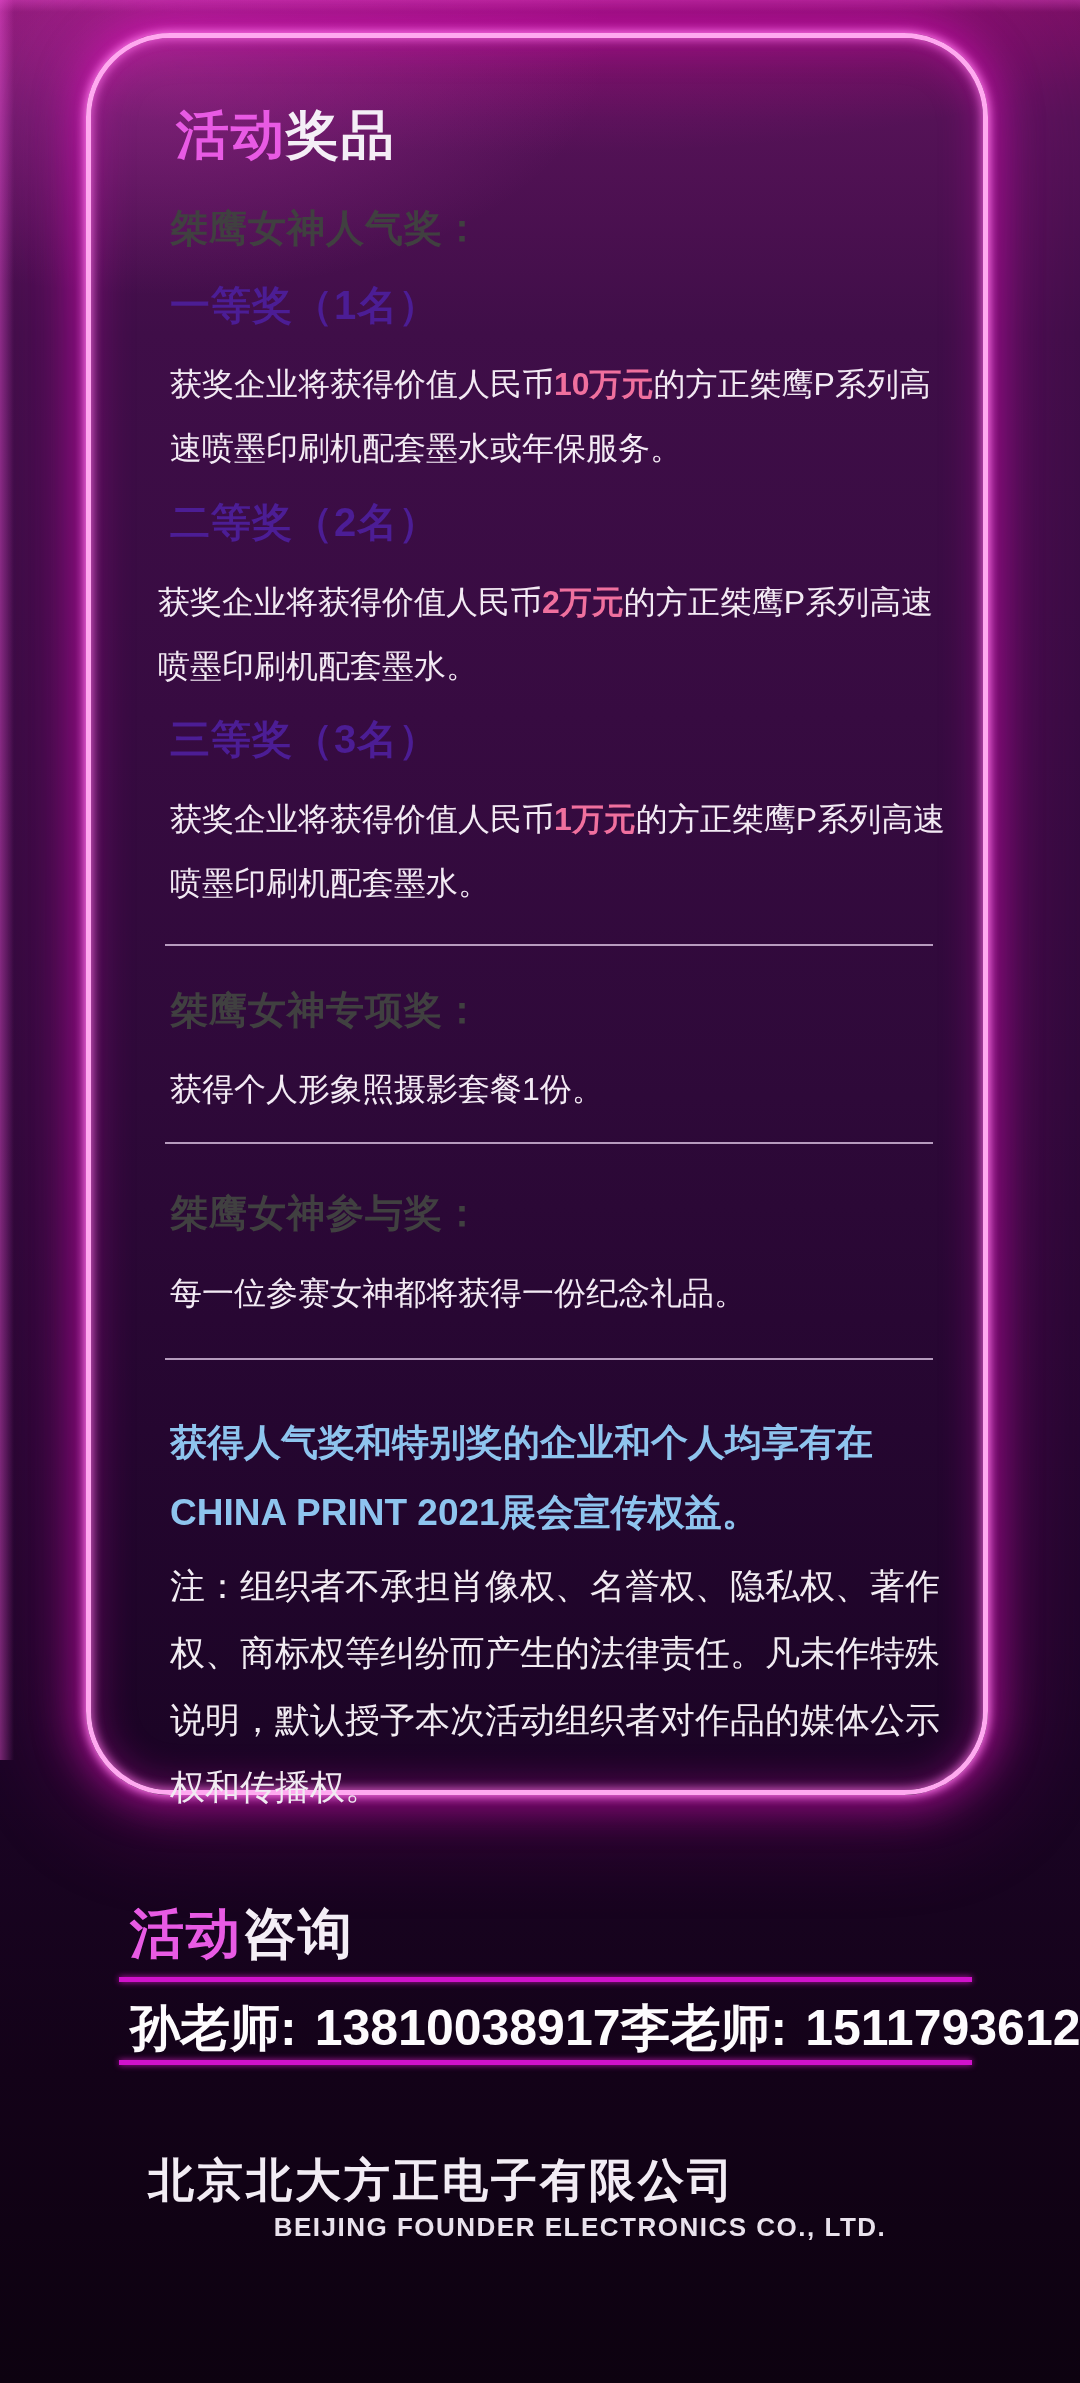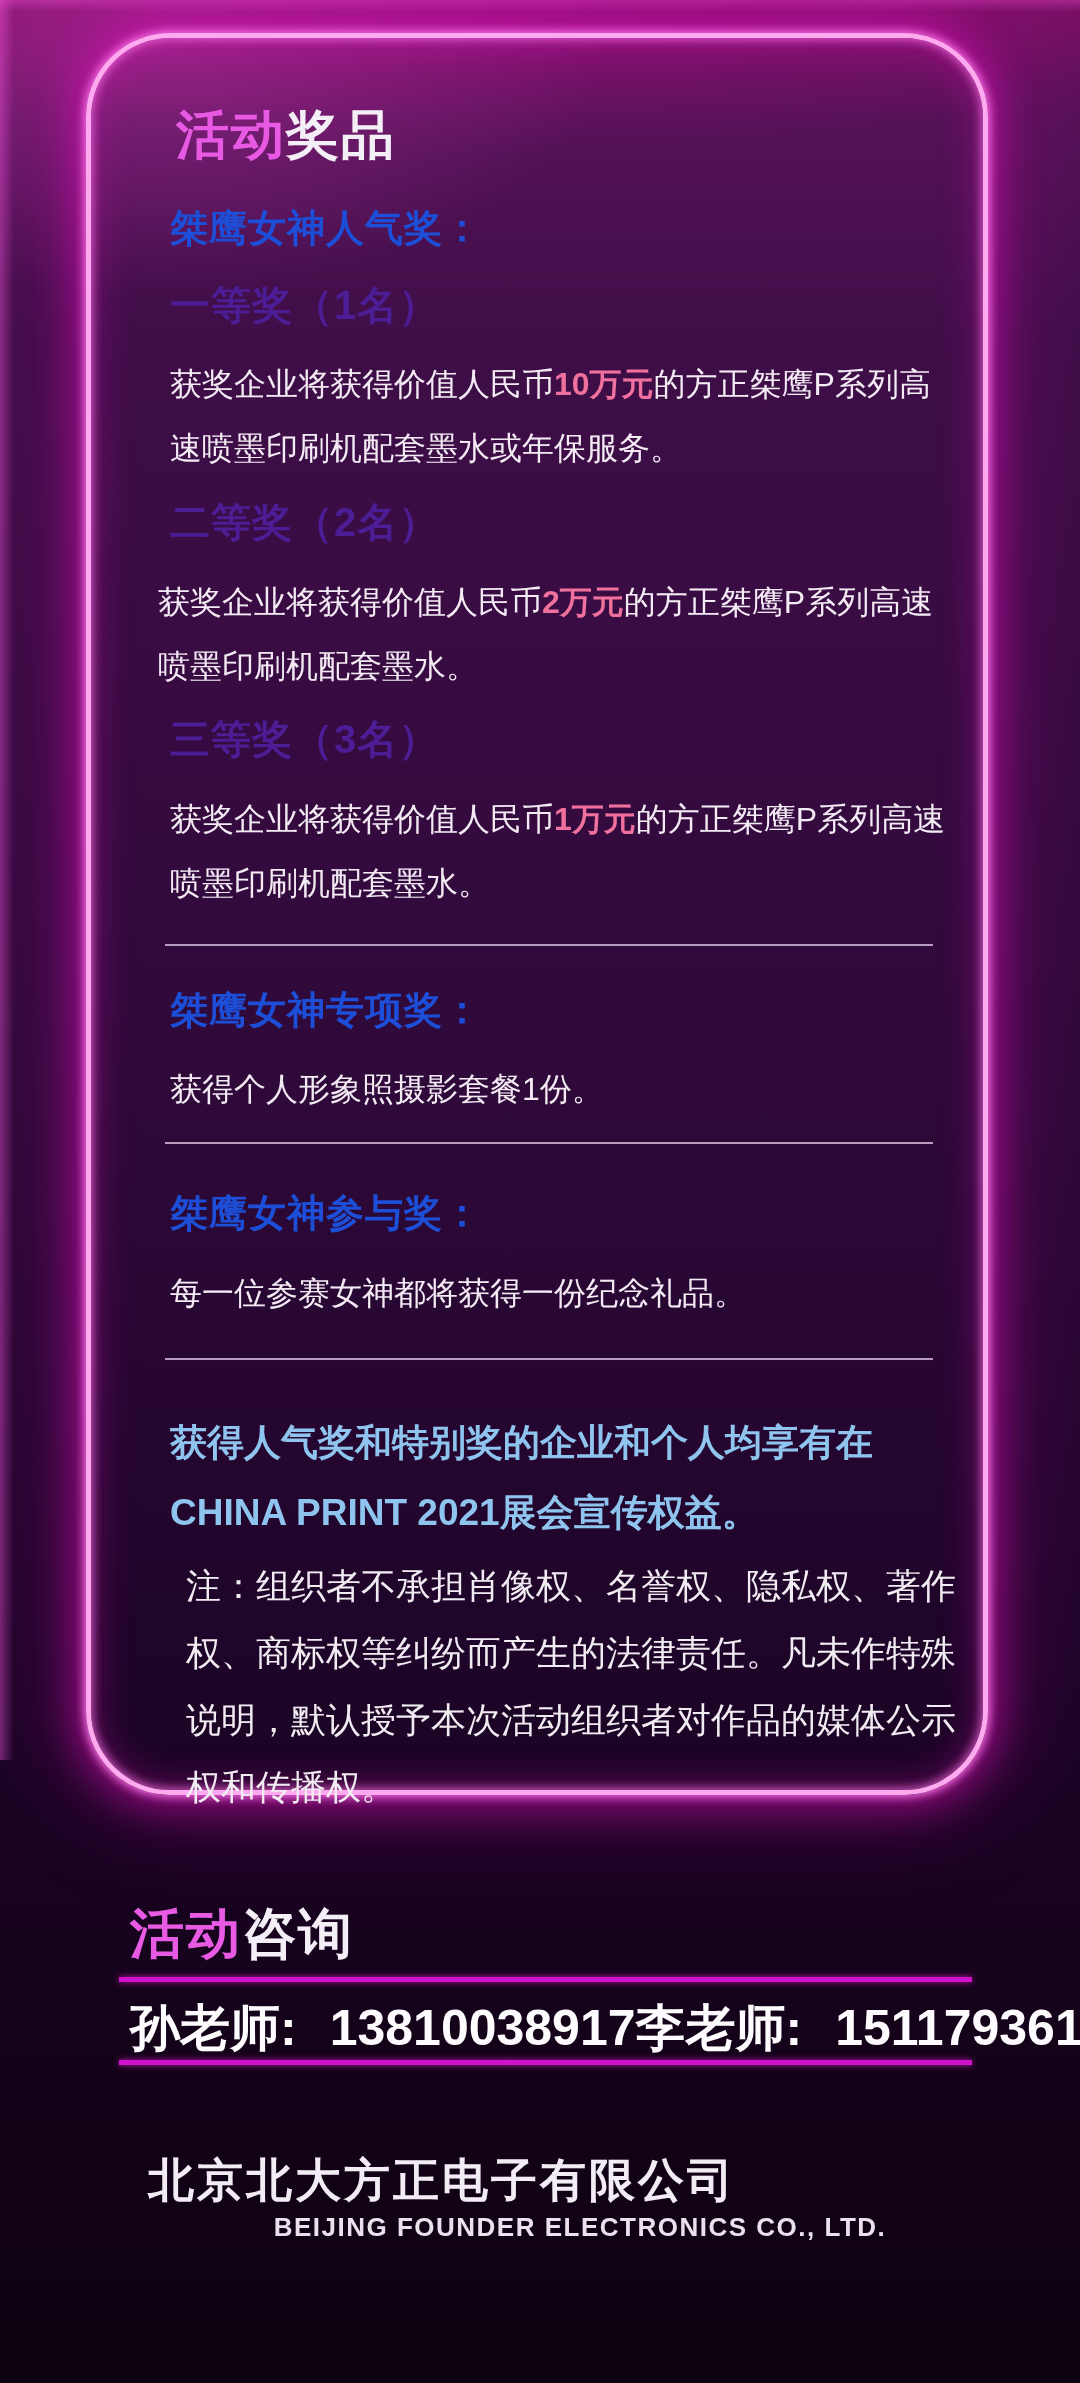--- a/index.html
+++ b/index.html
@@ -26,33 +26,33 @@
       0 0 38px 12px rgba(222,16,188,.55),
       0 0 90px 30px rgba(190,10,160,.25),
       inset 0 0 10px 2px rgba(255,120,235,.70),
       inset 0 0 34px 10px rgba(222,16,188,.28);
   }
 
   .abs{position:absolute;}
   .section-title{font-size:53px;font-weight:bold;letter-spacing:2px;white-space:nowrap;}
   .hl-pink{color:#e85ae4;}
   .title-rest{color:#f4eef6;}
-  .h-pink{color:#1d4ed8;font-size:38px;font-weight:bold;letter-spacing:1px;white-space:nowrap;}
+  .h-pink{color:#404040;font-size:38px;font-weight:bold;letter-spacing:1px;white-space:nowrap;}
   .h-blue{color:#4c1d95;font-size:40px;font-weight:bold;letter-spacing:1px;white-space:nowrap;}
   .body-text{color:#f3eaf4;font-size:32px;line-height:64px;width:792px;}
   .amount{color:#f0709e;font-weight:bold;}
   .divider{height:2px;width:768px;background:rgba(218,192,224,.80);}
   .rights{color:#8ec4ee;font-size:37px;font-weight:bold;line-height:70px;width:800px;}
   .disclaimer{color:#f1ebf2;font-size:35px;line-height:67px;width:802px;}
 
   .contact-title{font-size:54px;font-weight:bold;letter-spacing:2px;white-space:nowrap;}
   .magenta-bar{height:5px;width:853px;background:#d112cc;box-shadow:0 0 6px rgba(230,30,210,.8);}
   .phone-row{display:flex;justify-content:space-between;width:845px;color:#fdfbfd;
     font-size:50px;font-weight:bold;white-space:nowrap;}
-  .phone-row .num{margin-left:33px;letter-spacing:0px;text-align:right;}
+  .phone-row .num{margin-left:18px;letter-spacing:0px;text-align:right;}
   .company-cn{width:884px;text-align:center;color:#f2ecf4;font-size:46px;font-weight:bold;letter-spacing:3px;}
   .company-en{width:1080px;text-align:center;color:#e9e2ec;font-size:26px;letter-spacing:1.5px;font-weight:bold;margin-left:40px;}
 </style>
 </head>
 <body>
 
 <div class="edge-glow-left"></div>
 <div class="edge-glow-top"></div>
 
 <div class="neon-frame"></div>
@@ -85,21 +85,21 @@
 
 <div class="abs divider" style="left:165px;top:1142px;"></div>
 
 <div class="abs h-pink" style="left:170px;top:1188px;">桀鹰女神参与奖：</div>
 <div class="abs body-text" style="left:170px;top:1261px;">每一位参赛女神都将获得一份纪念礼品。</div>
 
 <div class="abs divider" style="left:165px;top:1358px;"></div>
 
 <div class="abs rights" style="left:170px;top:1408px;">获得人气奖和特别奖的企业和个人均享有在CHINA PRINT 2021展会宣传权益。</div>
 
-<div class="abs disclaimer" style="left:170px;top:1552px;margin-left:16px;">注：组织者不承担肖像权、名誉权、隐私权、著作权、商标权等纠纷而产生的法律责任。凡未作特殊说明，默认授予本次活动组织者对作品的媒体公示权和传播权。</div>
+<div class="abs disclaimer" style="left:170px;top:1552px;">注：组织者不承担肖像权、名誉权、隐私权、著作权、商标权等纠纷而产生的法律责任。凡未作特殊说明，默认授予本次活动组织者对作品的媒体公示权和传播权。</div>
 
 <div class="abs contact-title" style="left:130px;top:1898px;">
   <span class="hl-pink">活动</span><span class="title-rest">咨询</span>
 </div>
 
 <div class="abs magenta-bar" style="left:119px;top:1977px;"></div>
 
 <div class="abs phone-row" style="left:130px;top:1995px;">
   <span>
     <span>孙老师:</span><span class="num">13810038917</span>

